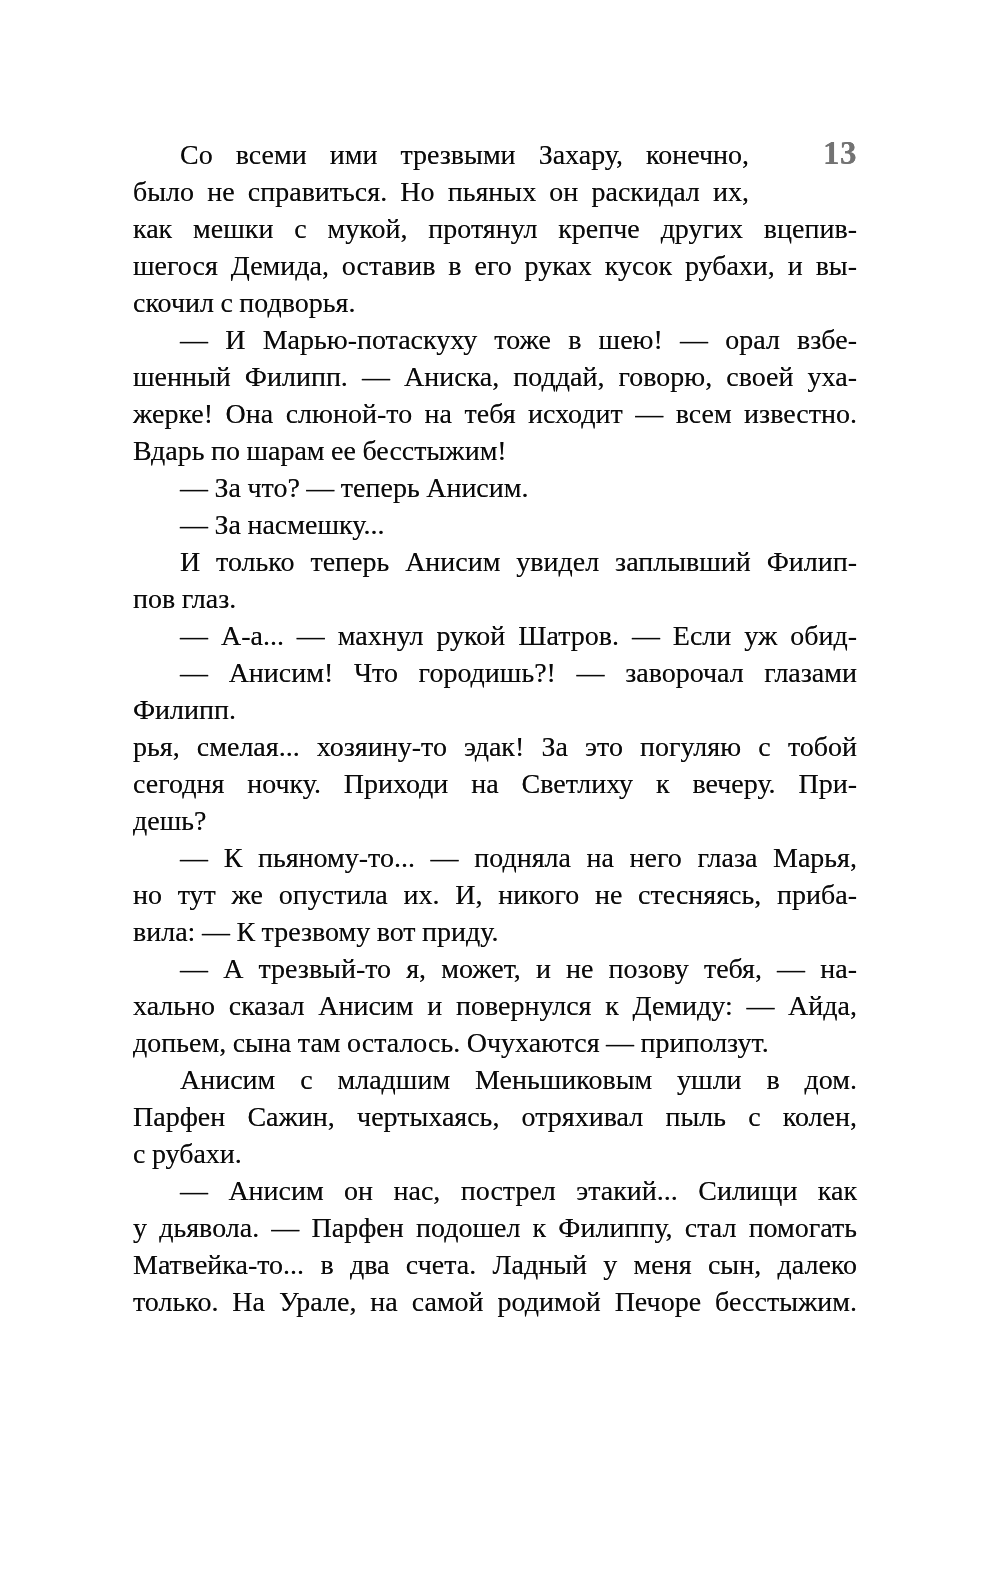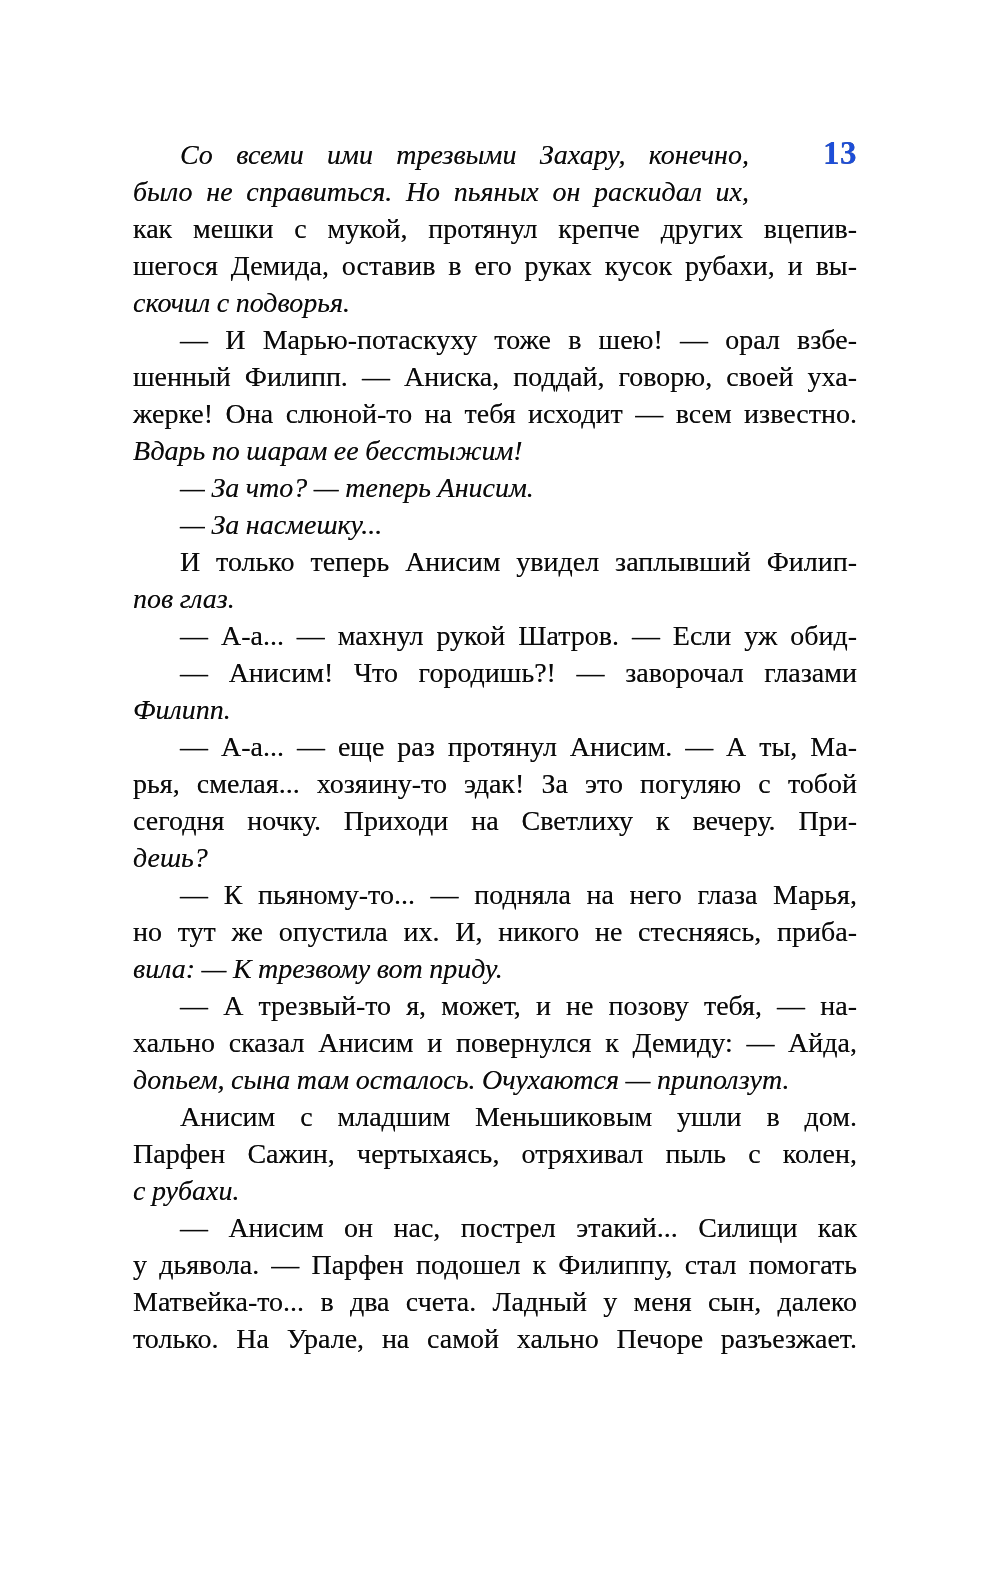--- a/index.html
+++ b/index.html
@@ -21,21 +21,21 @@
     height: 1583px;
     background: #ffffff;
   }
   .page-number {
     position: absolute;
     top: 137px;
     right: 143px;
     font-size: 33px;
     font-weight: 700;
     line-height: 1;
-    color: #1d4ed8;
+    color: #737373;
     letter-spacing: 0.5px;
     text-shadow: 0 0 0.5px rgba(0,0,0,0.55);
   }
   .text-block {
     position: absolute;
     left: 133px;
     top: 136px;
     width: 724px;
     font-size: 28px;
     line-height: 37px;
@@ -47,28 +47,26 @@
     height: 37px;
     box-sizing: border-box;
   }
   .line.justify {
     text-align: justify;
     text-align-last: justify;
   }
   .line.left {
     text-align: right;
     text-align-last: left;
-    font-style: italic;
   }
   .line.indent {
     padding-left: 47px;
   }
   .line.narrow {
     width: 616px;
-    font-style: italic;
   }
 </style>
 </head>
 <body>
 
 <div class="page">
   <div class="page-number">13</div>
   <div class="text-block">
       <div class="line justify indent narrow">Со всеми ими трезвыми Захару, конечно,</div>
       <div class="line justify narrow">было не справиться. Но пьяных он раскидал их,</div>
@@ -79,31 +77,30 @@
       <div class="line justify">шенный Филипп. — Аниска, поддай, говорю, своей уха-</div>
       <div class="line justify">жерке! Она слюной-то на тебя исходит — всем известно.</div>
       <div class="line left">Вдарь по шарам ее бесстыжим!</div>
       <div class="line left indent">— За что? — теперь Анисим.</div>
       <div class="line left indent">— За насмешку...</div>
       <div class="line justify indent">И только теперь Анисим увидел заплывший Филип-</div>
       <div class="line left">пов глаз.</div>
       <div class="line justify indent">— А-а... — махнул рукой Шатров. — Если уж обид-</div>
       <div class="line justify indent">— Анисим! Что городишь?! — заворочал глазами</div>
       <div class="line left">Филипп.</div>
-      <div class="line justify indent">— А-а... — еще раз протянул Анисим. — А ты, Ма-</div>
       <div class="line justify">рья, смелая... хозяину-то эдак! За это погуляю с тобой</div>
       <div class="line justify">сегодня ночку. Приходи на Светлиху к вечеру. При-</div>
       <div class="line left">дешь?</div>
       <div class="line justify indent">— К пьяному-то... — подняла на него глаза Марья,</div>
       <div class="line justify">но тут же опустила их. И, никого не стесняясь, приба-</div>
       <div class="line left">вила: — К трезвому вот приду.</div>
       <div class="line justify indent">— А трезвый-то я, может, и не позову тебя, — на-</div>
       <div class="line justify">хально сказал Анисим и повернулся к Демиду: — Айда,</div>
       <div class="line left">допьем, сына там осталось. Очухаются — приползут.</div>
       <div class="line justify indent">Анисим с младшим Меньшиковым ушли в дом.</div>
       <div class="line justify">Парфен Сажин, чертыхаясь, отряхивал пыль с колен,</div>
       <div class="line left">с рубахи.</div>
       <div class="line justify indent">— Анисим он нас, пострел этакий... Силищи как</div>
       <div class="line justify">у дьявола. — Парфен подошел к Филиппу, стал помогать</div>
       <div class="line justify">Матвейка-то... в два счета. Ладный у меня сын, далеко</div>
-      <div class="line justify">только. На Урале, на самой хально Печоре разъезжает.</div>
+      <div class="line justify">только. На Урале, на самой родимой Печоре бесстыжим.</div>
     </div>
 </div>
 
 </body></html>

